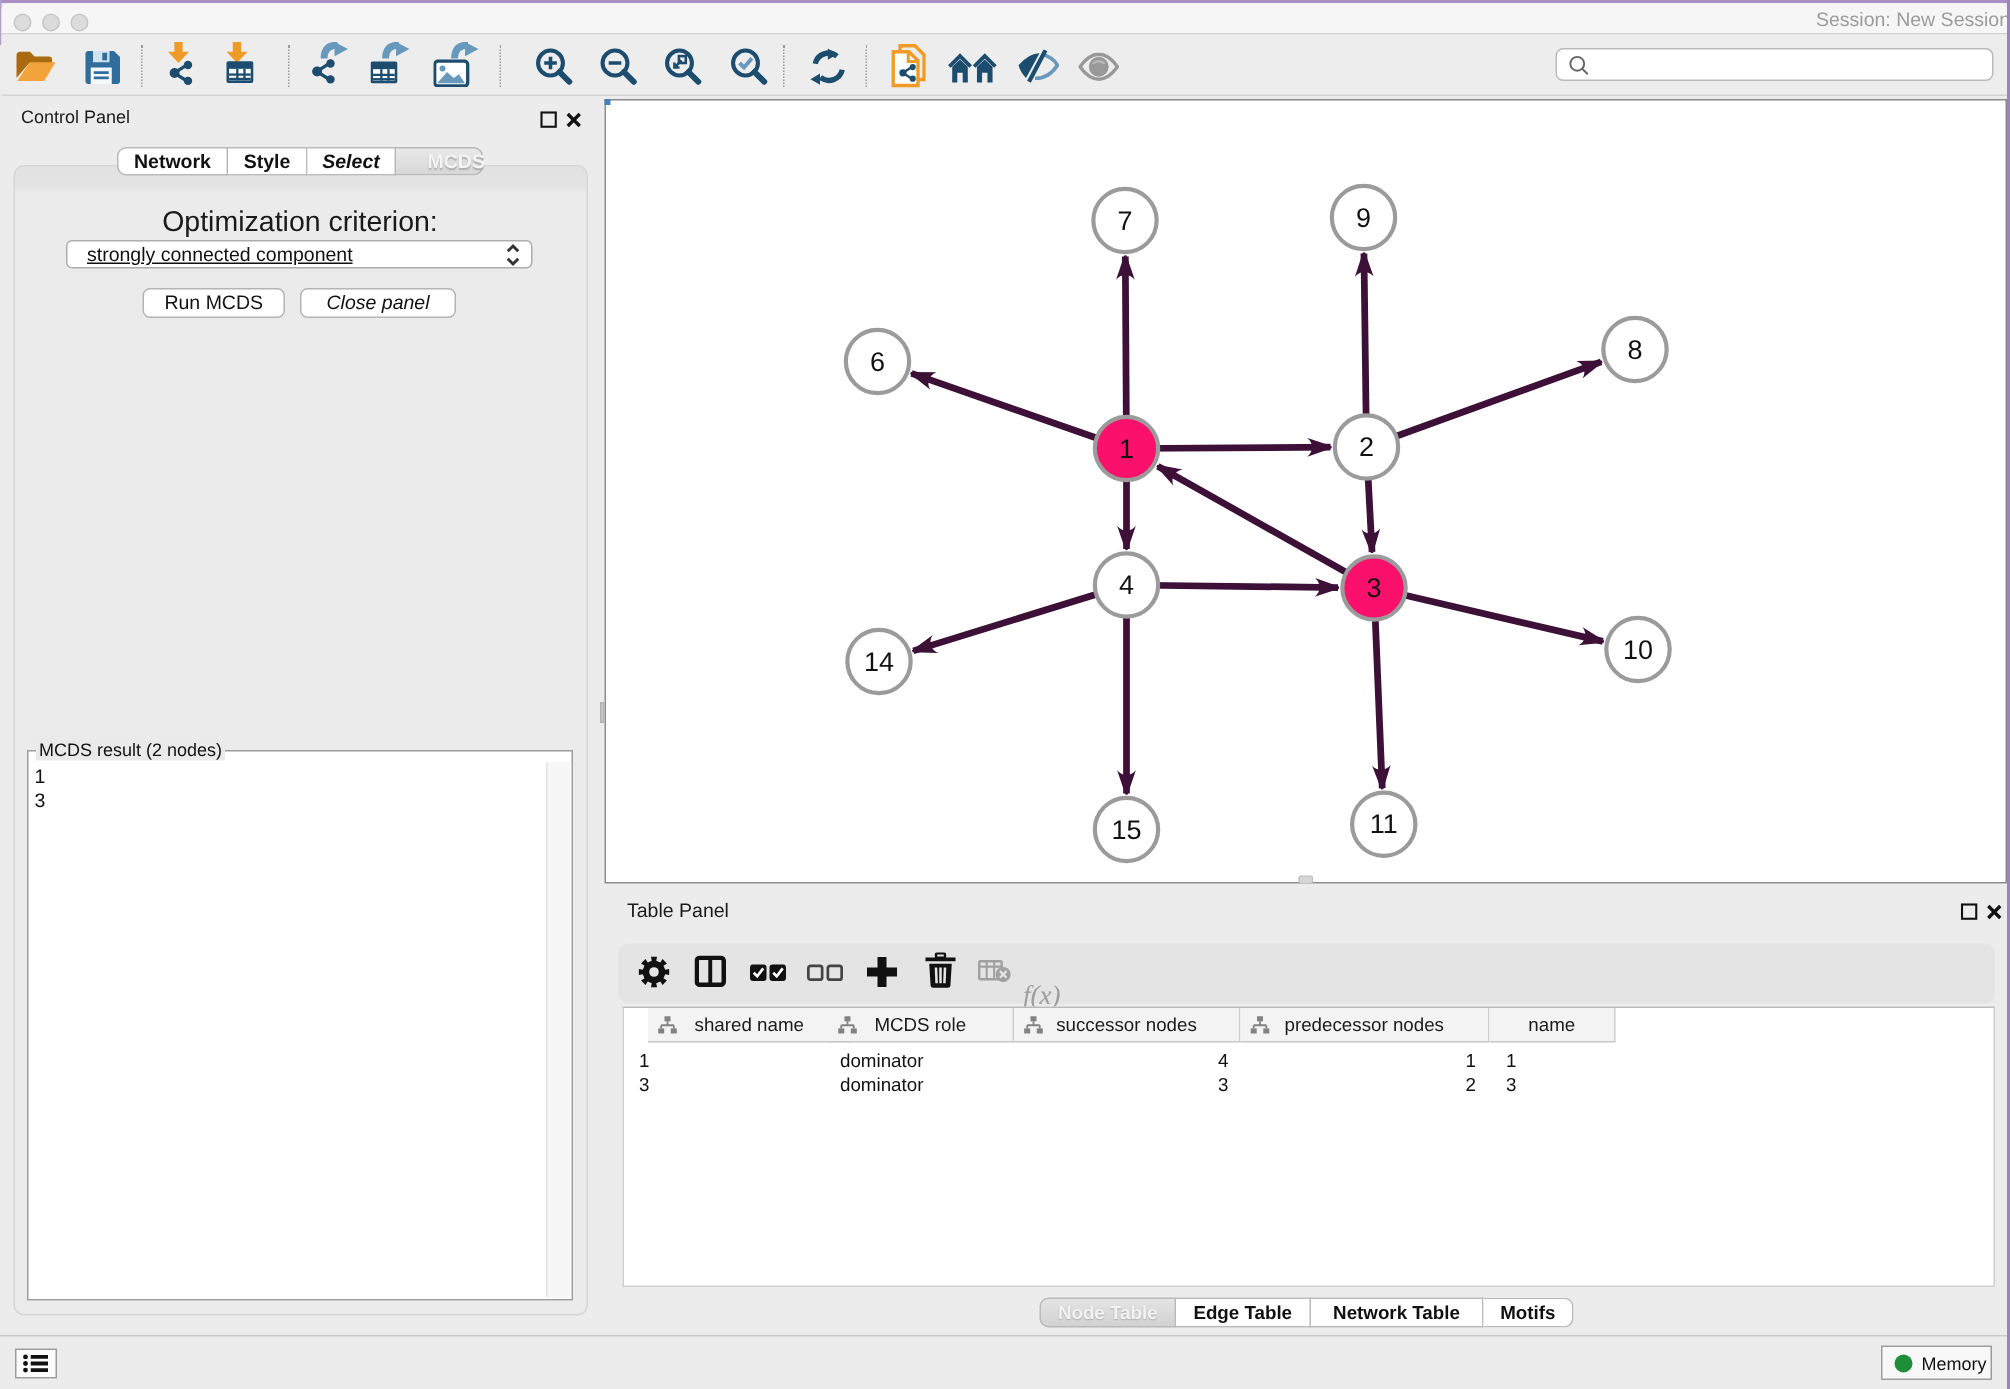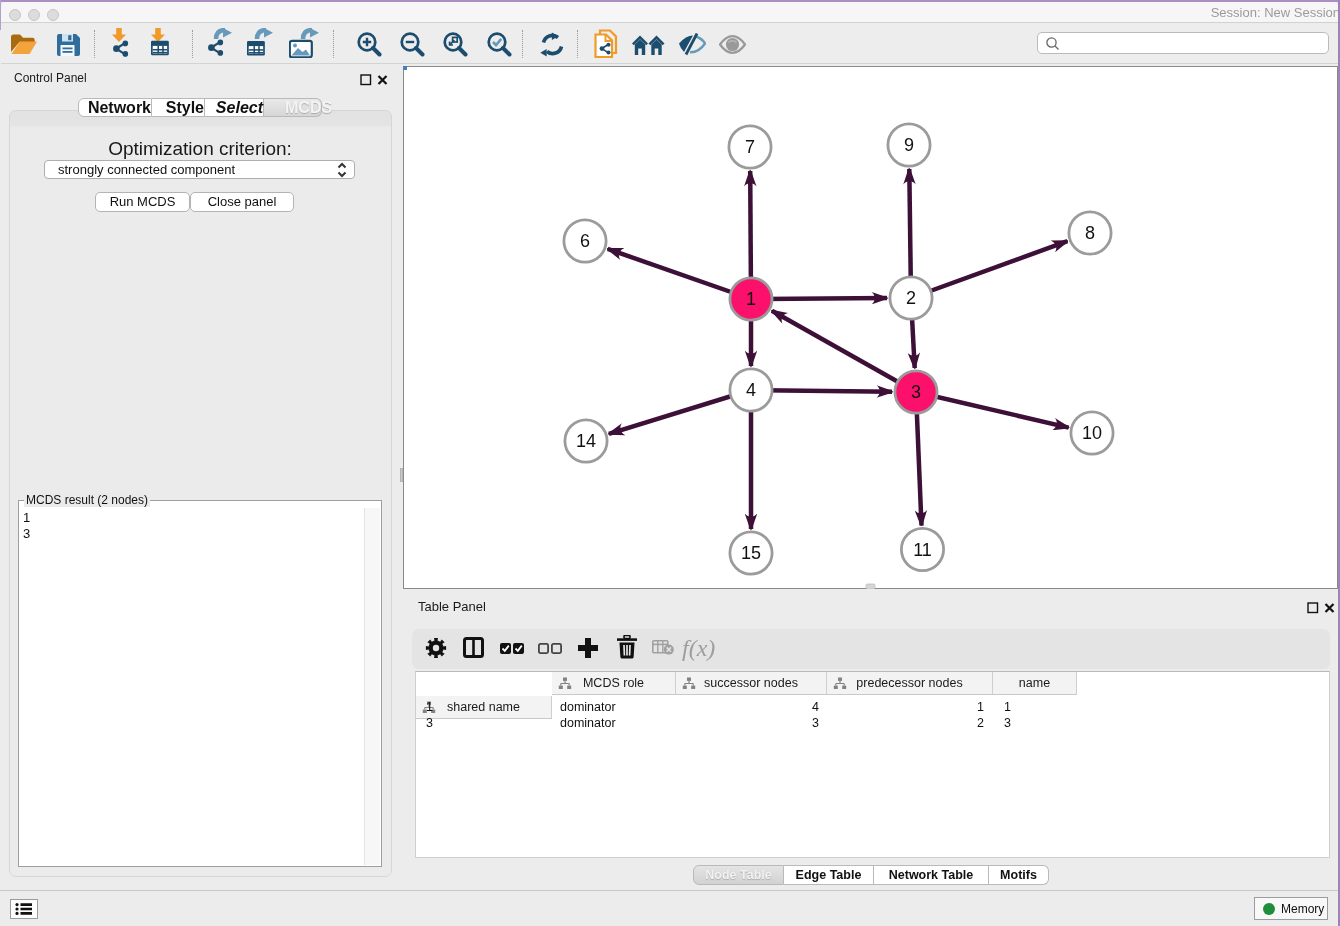--- a/index.html
+++ b/index.html
@@ -13,25 +13,25 @@
 .tl{position:absolute;top:7px;width:12px;height:12px;border-radius:50%;background:#dcdcdc;border:1px solid #c6c6c6;}
 #title{left:0;top:5px;width:1340px;text-align:right;font-size:13px;color:#9b9b9b;}
 #toolbar{left:1px;top:24px;width:1337px;height:40px;background:#ededed;border-bottom:1px solid #d4d4d4;}
 .sep{position:absolute;top:6px;height:28px;width:0;border-left:1px dotted #9a9a9a;}
 .ticon{position:absolute;top:0px;}
 #searchbox{left:1036px;top:8px;width:292px;height:22px;background:#fff;border:1px solid #bbb;border-radius:5px;}
 
 #cpanel-title{left:14px;top:71px;font-size:12px;color:#1a1a1a;}
 .wicon{position:absolute;}
 #cp-tabs{left:78px;top:98px;height:19px;}
-.tab{position:absolute;top:0;height:19px;background:#fff;border:1px solid #b9b9b9;font-size:16px;font-weight:700;color:#111;text-align:right;line-height:18px;}
+.tab{position:absolute;top:0;height:19px;background:#fff;border:1px solid #b9b9b9;font-size:13px;font-weight:700;color:#111;text-align:center;line-height:18px;}
 #tab-mcds{background:linear-gradient(#e9e9e9,#d7d7d7);color:#f4f4f4;text-shadow:0 1px 1px #aaa;padding-left:21px;}
 #cp-content{left:9px;top:110px;width:383px;height:767px;background:linear-gradient(180deg,#e2e2e2 0px,#e4e4e4 14px,#ebebeb 17px,#ebebeb 100%);border:1px solid #d6d6d6;border-radius:7px;}
 #optlabel{left:0;top:138px;width:400px;text-align:center;font-size:19px;color:#1a1a1a;}
-#combo{left:44px;top:160px;width:311px;height:19px;background:#fff;border:1px solid #aeaeae;border-radius:4px;font-size:13px;color:#111;line-height:17px;padding-left:13px;}
+#combo{left:44px;top:160px;width:311px;height:19px;background:#fff;border:1px solid #aeaeae;border-radius:4px;font-size:13px;color:#111;line-height:17px;padding-left:13px;text-decoration:underline;}
 .btn{position:absolute;top:192px;height:20px;background:#fff;border:1px solid #b4b4b4;border-radius:5px;font-size:13px;color:#111;text-align:center;line-height:18px;}
 #fieldset{left:18px;top:500px;width:364px;height:367px;border:1px solid #9e9e9e;background:#fff;}
 #fslegend{left:24px;top:493px;font-size:12px;color:#111;background:#eaeaea;padding:0 2px;}
 #fs-scroll{left:364px;top:508px;width:16px;height:357px;background:#f7f7f7;border-left:1px solid #e3e3e3;}
 #fs-text{left:23px;top:510px;font-size:13px;color:#111;line-height:16px;}
 
 #netwin{left:403px;top:66px;width:935px;height:523px;background:#fff;border:1px solid #8a8a8a;}
 #nettitle{left:0px;top:0px;width:933px;height:20px;background:linear-gradient(#f6f6f6,#dadada);border-bottom:1px solid #b0b0b0;}
 #nettitle .txt{position:absolute;width:100%;text-align:center;top:3px;font-size:13px;color:#222;}
 
@@ -217,21 +217,21 @@
   <div class="tab" id="tab-mcds" style="left:186px;width:58px;border-left:none;border-radius:0 6px 6px 0;">MCDS</div>
 </div>
 <div class="abs" id="optlabel">Optimization criterion:</div>
 <div class="abs" id="combo">strongly connected component
  <svg width="12" height="16" style="position:absolute;right:6px;top:1px" viewBox="0 0 12 16">
       <path d="M2.5,5.5 L6,2 L9.5,5.5" fill="none" stroke="#333" stroke-width="2"></path>
       <path d="M2.5,10.5 L6,14 L9.5,10.5" fill="none" stroke="#333" stroke-width="2"></path>
     </svg>
 </div>
 <div class="btn" style="left:95px;width:95px;">Run MCDS</div>
-<div class="btn" style="left:190px;width:104px;">Close panel</div>
+<div class="btn" style="left:200px;width:104px;font-style:italic;">Close panel</div>
 <div class="abs" id="fieldset"></div>
 <div class="abs" id="fs-scroll"></div>
 <div class="abs" id="fslegend">MCDS result (2 nodes)</div>
 <div class="abs" id="fs-text">1<br>3</div>
 
 <div class="abs" id="netwin">
   <svg class="abs" style="left:0px;top:21px" width="933" height="501" viewBox="404 87 933 501">
 <defs>
         <marker id="arr" viewBox="0 0 13 10" refX="12.4" refY="5" markerWidth="16.5" markerHeight="12.5" orient="auto" markerUnits="userSpaceOnUse">
           <path d="M0,0 C3.4,2.6 3.4,7.4 0,10 L13,5.55 L13,4.45 Z" fill="#3d1038"></path>
@@ -316,24 +316,24 @@
       <line x1="14" y1="10" x2="13.6" y2="20.5" stroke="#e4e4e4" stroke-width="1.7"></line>
     </svg>
 <svg style="position:absolute;left:240px;top:11px" width="23" height="16" viewBox="0 0 23 16">
       <rect x="0.8" y="0.8" width="15" height="12" rx="1" fill="none" stroke="#a0a0a0" stroke-width="1.6"></rect>
       <line x1="0.8" y1="4.4" x2="15.8" y2="4.4" stroke="#a0a0a0" stroke-width="1.6"></line>
       <line x1="5.8" y1="0.8" x2="5.8" y2="12.8" stroke="#a0a0a0" stroke-width="1.4"></line>
       <line x1="10.8" y1="0.8" x2="10.8" y2="12.8" stroke="#a0a0a0" stroke-width="1.4"></line>
       <circle cx="16.8" cy="9.6" r="5" fill="#a0a0a0"></circle>
       <path d="M14.6,7.4 L19,11.8 M19,7.4 L14.6,11.8" stroke="#e4e4e4" stroke-width="1.5"></path>
     </svg>
-<div style="position:absolute;left:270px;top:6px;font-family:'Liberation Serif',serif;font-style:italic;font-size:24px;color:#9d9d9d;">f(x)</div>
+<div style="position:absolute;left:270px;top:24px;font-family:'Liberation Serif',serif;font-style:italic;font-size:18px;color:#9d9d9d;">f(x)</div>
   </div>
 <div class="abs" id="tbl">
-  <div class="hdrcell" style="left:0px;width:136px;margin-top:24px;"><svg style="position:absolute;left:6px;top:5px" width="14" height="13" viewBox="0 0 14 13">
+  <div class="hdrcell" style="left:16px;width:136px;"><svg style="position:absolute;left:6px;top:5px" width="14" height="13" viewBox="0 0 14 13">
         <rect x="5" y="0.5" width="4" height="3.4" fill="#828282"></rect>
         <path d="M7,3.9 V6.5 M2.8,6.5 H11.2 M2.8,6.5 V8.6 M11.2,6.5 V8.6" stroke="#828282" stroke-width="1.2" fill="none"></path>
         <rect x="0.8" y="8.6" width="4" height="3.4" fill="#828282"></rect>
         <rect x="9.2" y="8.6" width="4" height="3.4" fill="#828282"></rect>
       </svg>shared name</div>
   <div class="hdrcell" style="left:136px;width:124px;"><svg style="position:absolute;left:6px;top:5px" width="14" height="13" viewBox="0 0 14 13">
         <rect x="5" y="0.5" width="4" height="3.4" fill="#828282"></rect>
         <path d="M7,3.9 V6.5 M2.8,6.5 H11.2 M2.8,6.5 V8.6 M11.2,6.5 V8.6" stroke="#828282" stroke-width="1.2" fill="none"></path>
         <rect x="0.8" y="8.6" width="4" height="3.4" fill="#828282"></rect>
         <rect x="9.2" y="8.6" width="4" height="3.4" fill="#828282"></rect>

